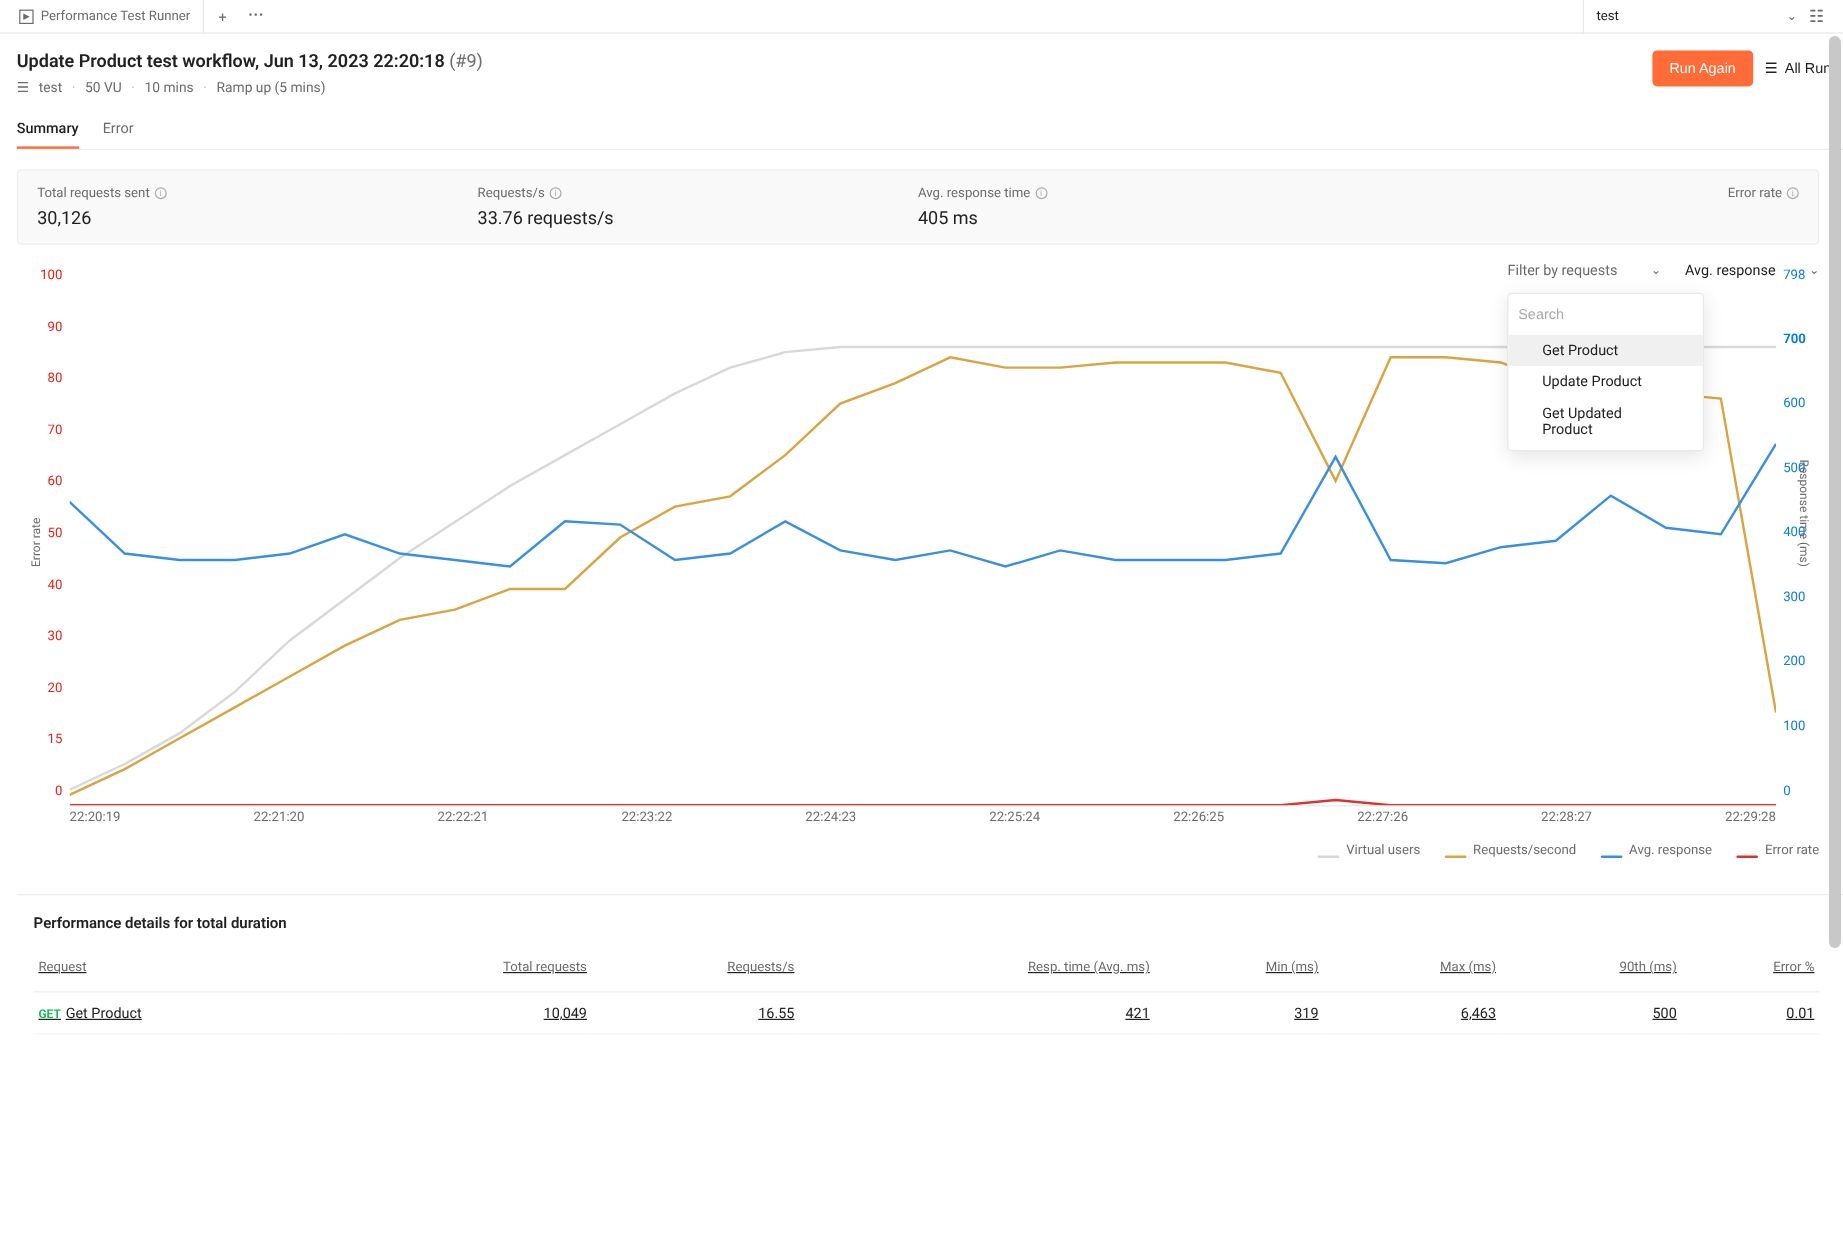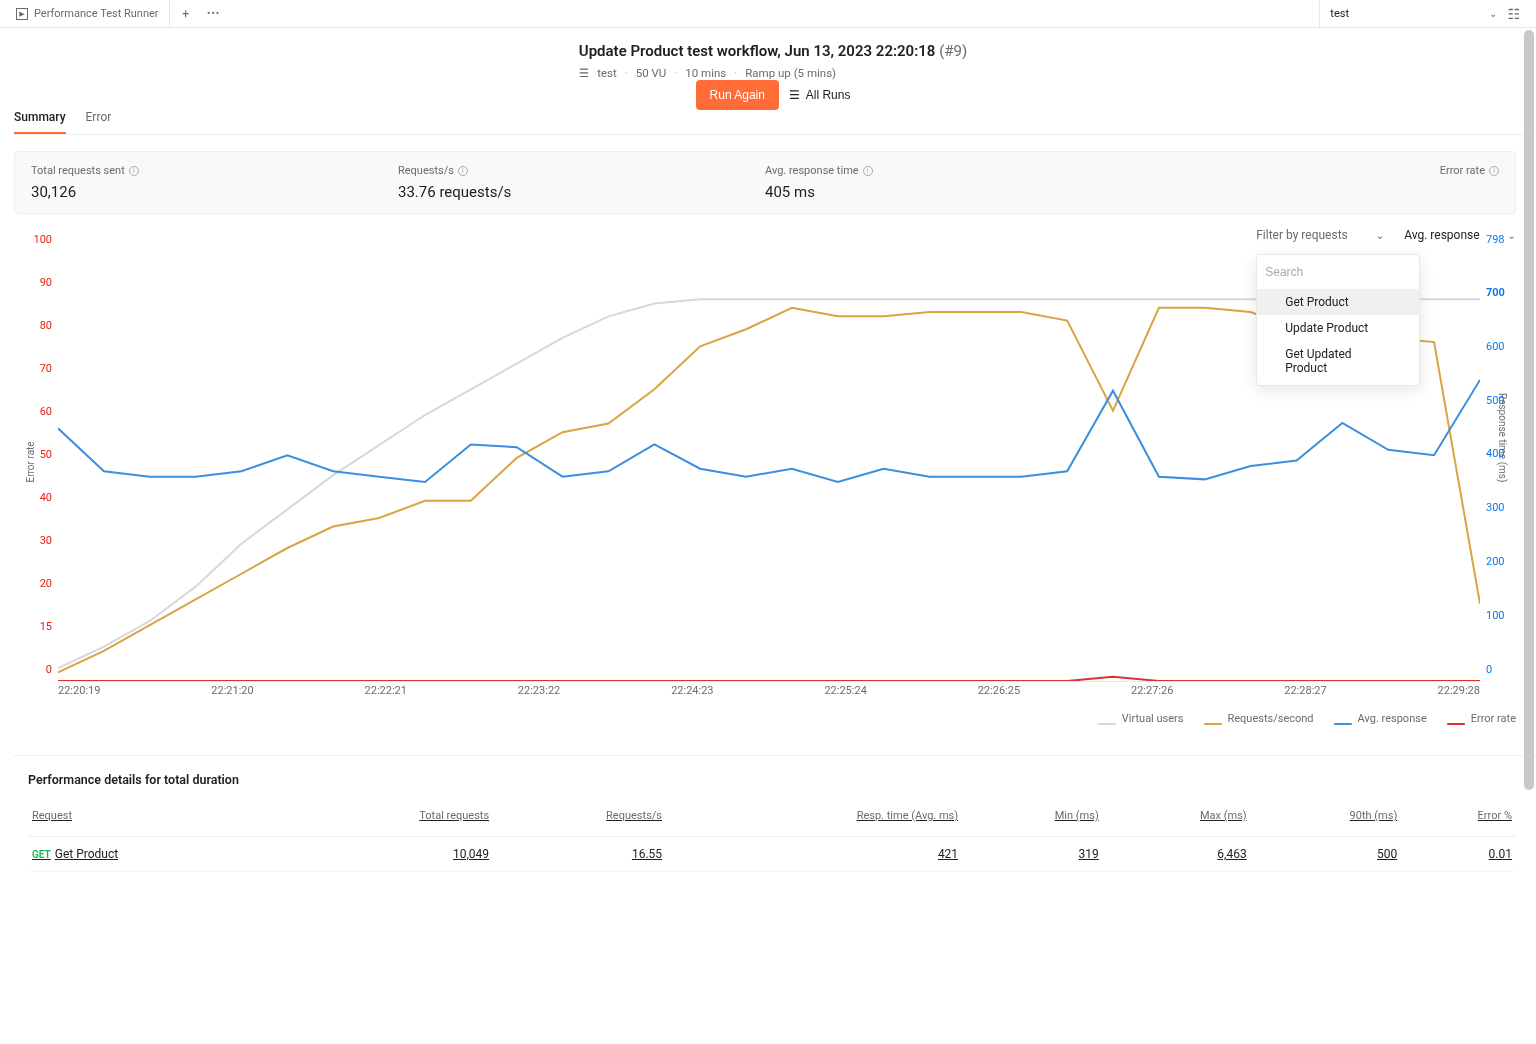--- a/index.html
+++ b/index.html
@@ -8,30 +8,30 @@
 .tab-item { height: 28px; display: flex; align-items: center; gap: 6px; padding: 0 10px; border-right: 1px solid #e8e8e8; font-size: 11px; color: #6b6b6b; }
 .tab-item .play-icon { width: 12px; height: 12px; border: 1px solid #6b6b6b; display: flex; align-items: center; justify-content: center; font-size: 7px; }
 .tab-add { width: 24px; text-align: center; color: #6b6b6b; cursor: pointer; }
 .tab-more { width: 24px; text-align: center; color: #6b6b6b; cursor: pointer; font-size: 10px; letter-spacing: 1px; }
 .topbar-right { margin-left: auto; display: flex; align-items: center; gap: 10px; border-left: 1px solid #e8e8e8; height: 28px; padding: 0 10px; }
 .env-selector { display: flex; align-items: center; gap: 140px; font-size: 11px; color: #212121; cursor: pointer; }
 .chevron { font-size: 10px; color: #6b6b6b; }
 .icon-btn { color: #6b6b6b; cursor: pointer; font-size: 14px; }
 
 .page { padding: 14px 0 0 14px; }
-.header-row { display: flex; justify-content: space-between; align-items: center; padding-right: 4px; flex-direction: column; }
+.header-row { display: flex; justify-content: space-between; align-items: flex-start; padding-right: 4px; }
 .title { font-size: 15px; font-weight: 600; color: #212121; }
 .title .run-num { color: #6b6b6b; font-weight: 400; }
 .subtitle { margin-top: 6px; font-size: 11.5px; color: #6b6b6b; display: flex; align-items: center; gap: 8px; }
 .subtitle .sep { color: #bbb; }
 .header-buttons { display: flex; gap: 10px; align-items: center; }
 .run-again-btn { background: #ff6c37; color: #fff; border: none; padding: 8px 14px; border-radius: 4px; font-size: 12px; font-weight: 500; cursor: pointer; }
 .all-runs-btn { background: none; border: none; color: #212121; font-size: 12px; display: flex; align-items: center; gap: 6px; cursor: pointer; }
 
-.tabs { border-bottom: 1px solid #ededed; display: flex; gap: 20px; padding-right: 20px; }
+.tabs { margin-top: 20px; border-bottom: 1px solid #ededed; display: flex; gap: 20px; padding-right: 20px; }
 .tabs .tab { padding: 0 0 8px 0; font-size: 12px; color: #6b6b6b; cursor: pointer; border-bottom: 2px solid transparent; }
 .tabs .tab.active { color: #212121; font-weight: 500; border-bottom-color: #ff6c37; }
 
 .metrics { margin-top: 16px; margin-right: 20px; background: #f9f9f9; border: 1px solid #ededed; border-radius: 4px; display: flex; padding: 12px 16px; }
 .metric { flex: 1; }
 .metric-label { font-size: 11px; color: #6b6b6b; display: flex; align-items: center; gap: 4px; }
 .info-icon { width: 10px; height: 10px; border: 1px solid #aaa; border-radius: 50%; display: inline-flex; align-items: center; justify-content: center; font-size: 7px; color: #aaa; }
 .metric-value { font-size: 15px; color: #212121; margin-top: 6px; }
 .metric.error .metric-value { color: #eb2013; }
 .metric.error { text-align: right; }

